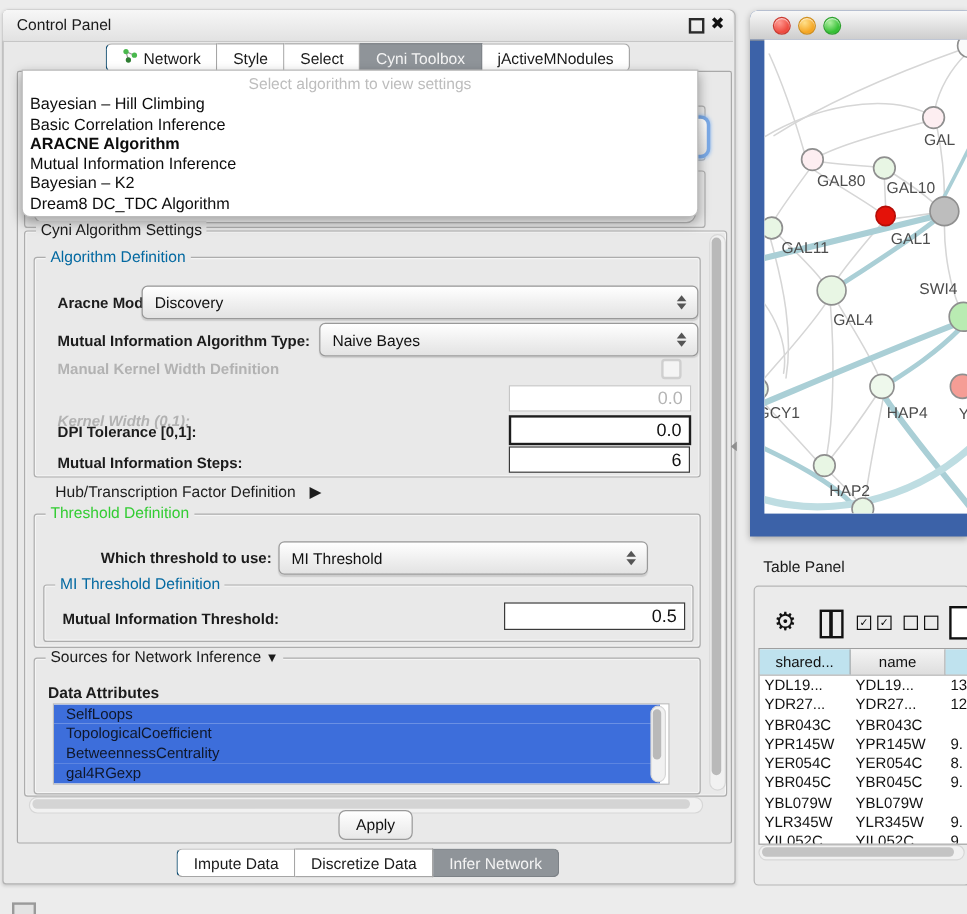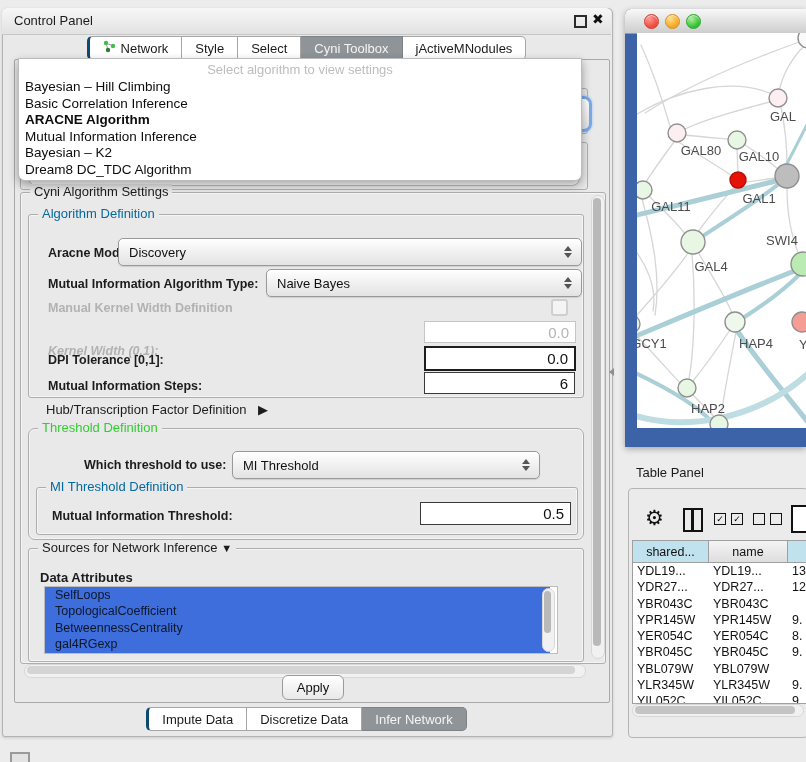--- a/index.html
+++ b/index.html
@@ -10,21 +10,21 @@
   #cpwin{left:2px;top:8px;width:609px;height:727px;background:#e9e9e9;border:1px solid #b3b3b3;border-radius:5px 5px 3px 3px;box-shadow:0 1px 3px rgba(0,0,0,.15);}
   #cp-titlebar{left:2px;top:8px;width:609px;height:26px;background:linear-gradient(#f7f7f7,#e2e2e2);border-bottom:1px solid #c6c6c6;border-radius:5px 5px 0 0;}
   #cp-title{left:14px;top:13px;font-size:13px;color:#1b1b1b;}
   #cp-float{left:574px;top:15px;width:9px;height:9px;border:2px solid #2b2b2b;background:transparent;}
   #cp-close{left:592px;top:11px;font-size:14px;font-weight:bold;color:#111;}
   
   .tabbar{display:flex;align-items:stretch;height:24px;}
   #top-tabs{left:2px;top:36px;width:609px;justify-content:center;}
   #bottom-tabs{left:2px;top:707px;width:609px;justify-content:center;}
   .tab{background:#fff;border:1px solid #a6a6a6;border-left:none;padding:0 13px;font-size:13px;color:#1b1b1b;display:flex;align-items:center;gap:5px;white-space:nowrap;}
-  .tab:first-child{border-left:3px solid #0c4a6e;border-radius:5px 0 0 5px;}
+  .tab:first-child{border-left:1px solid #0c4a6e;border-radius:5px 0 0 5px;}
   .tab:last-child{border-radius:0 5px 5px 0;}
   .tab.sel{background:#8f9499;border-color:#7d8287;color:#f4f4f4;}
   
   #content{left:14px;top:59px;width:594px;height:642px;background:#e9e9e9;border:1px solid #a9a9a9;border-radius:2px;}
   
   .ghost-group{border:1px solid #b0b0b0;border-radius:3px;background:#e9e9e9;}
   #ghost-combo{left:548px;top:96px;width:38px;height:30px;border:3px solid #7aa9e6;border-radius:8px;background:linear-gradient(#fff,#e4e4e4);box-shadow:0 0 3px #9cc1ef;}
   #ghost-white{left:28px;top:150px;width:550px;height:34px;background:#fff;border:1px solid #bdbdbd;border-radius:8px;}
   
   #dropdown{left:18px;top:58px;width:562px;height:121px;background:#fff;border:1px solid #bcbcbc;border-radius:0 0 7px 7px;box-shadow:0 4px 10px rgba(0,0,0,.35);z-index:6;}
@@ -174,21 +174,21 @@
   <div class="abs lbl" style="left:48px;top:353px;">DPI Tolerance [0,1]:</div>
   <div class="abs field heavy" style="left:424px;top:346px;width:142px;height:21px;">0.0</div>
   <div class="abs lbl" style="left:48px;top:379px;">Mutual Information Steps:</div>
   <div class="abs field med" style="left:424px;top:372px;width:143px;height:20px;">6</div>
 
   <div class="abs lbl plain" style="left:46px;top:402px;font-size:13px;">
     <span>Hub/Transcription Factor Definition</span>
     <span style="margin-left:8px;">▶</span>
   </div>
 
-  <div class="abs group" style="left:28px;top:428px;width:554px;height:110px;border-radius:7px;">
+  <div class="abs group" style="left:28px;top:428px;width:554px;height:110px;">
     <span class="gtitle green">Threshold Definition</span>
   </div>
   <div class="abs lbl" style="left:84px;top:458px;">Which threshold to use:</div>
   <div class="abs combo" style="left:232px;top:451px;width:296px;height:26px;">
     <span>MI Threshold</span>
     <span class="arrs">
         <span class="arr-up"></span>
         <span class="arr-dn"></span>
       </span>
   </div>

